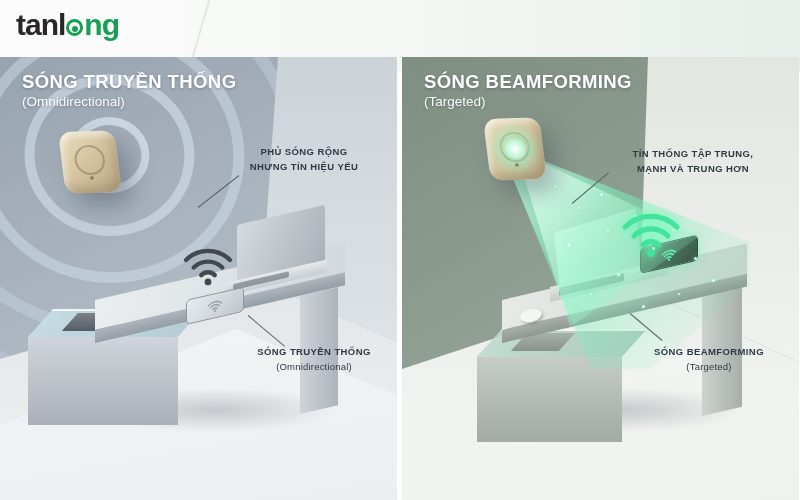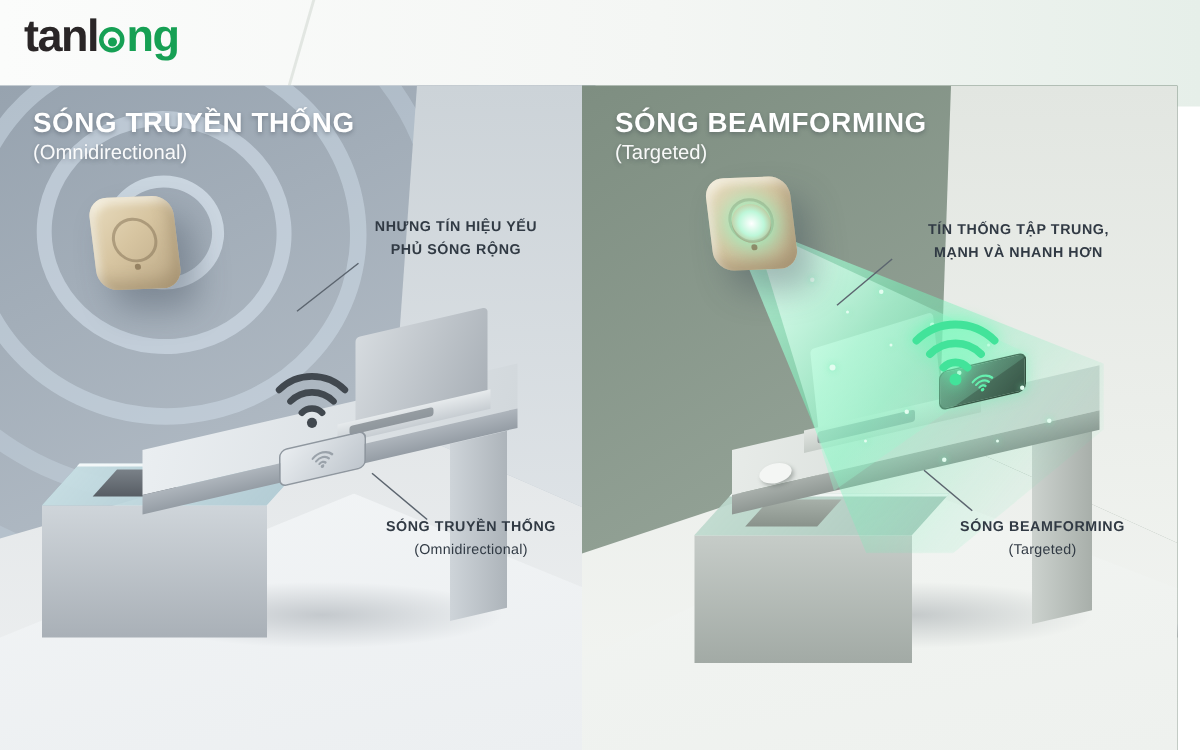--- a/index.html
+++ b/index.html
@@ -20,21 +20,21 @@
     width:6px; height:6px; background:#16a054; border-radius:50%; }
   .header-diag { position:absolute; left:200px; top:0; width:2px; height:57px;
     background:#d9ded9; transform:skewX(-16deg); opacity:.7; }
   .title { position:absolute; left:212px; right:6px; top:0; height:57px;
     display:flex; align-items:center; justify-content:center;
     font-size:20px; font-weight:700; color:#141417; letter-spacing:.1px; }
 
   
   .panel { position:absolute; top:57px; width:397px; height:443px; overflow:hidden;padding-left:28px; }
   .panel-left { left:0; background:#aab4be; }
-  .panel-right { left:388px; background:#8e9d91; }
+  .panel-right { left:402px; background:#8e9d91; }
   .abs { position:absolute; }
 
   
   .l-wall { inset:0; background:linear-gradient(155deg,#97a3af 0%,#aeb8c2 50%,#c2cad2 100%); }
   .l-wall-side { inset:0; clip-path:polygon(278px 0px,397px 0px,397px 285px,262px 226px);
     background:linear-gradient(180deg,#ccd3d8 0%,#e7ebee 100%); }
   .l-floor { inset:0; clip-path:polygon(0px 302px,262px 226px,397px 285px,397px 443px,0px 443px);
     background:linear-gradient(180deg,#d8dde0 0%,#eef0f1 100%); }
   .l-trim { left:255px; top:347px; width:155px; height:9px; transform:rotate(21deg);
     background:linear-gradient(180deg,#8b9199,#6e747b); border-radius:2px; }
@@ -211,22 +211,22 @@
 
     <div class="abs ap ap-l"></div>
 
     <div class="abs scene-head">
       <div class="scene-heading">SÓNG TRUYỀN THỐNG</div>
       <div class="scene-sub">(Omnidirectional)</div>
     </div>
 
     <div class="leader" style="left:198px;top:150px;width:52px;transform:rotate(-38deg);"></div>
     <div class="callout" style="left:230px;top:88px;width:148px;">
+      <div>PHỦ SÓNG RỘNG</div>
       <div>NHƯNG TÍN HIỆU YẾU</div>
-      <div>PHỦ SÓNG RỘNG</div>
     </div>
     <div class="leader" style="left:248px;top:258px;width:48px;transform:rotate(40deg);"></div>
     <div class="callout" style="left:230px;top:288px;width:168px;">
       <div>SÓNG TRUYỀN THỐNG</div>
       <div class="secondary">(Omnidirectional)</div>
     </div>
   </div>
 
   <div class="panel panel-right">
     <div class="abs r-wall"></div>
@@ -292,21 +292,21 @@
     </div>
 
     <div class="abs scene-head">
       <div class="scene-heading">SÓNG BEAMFORMING</div>
       <div class="scene-sub">(Targeted)</div>
     </div>
 
     <div class="leader" style="left:170px;top:146px;width:48px;transform:rotate(-40deg);"></div>
     <div class="callout" style="left:205px;top:90px;width:172px;">
       <div>TÍN THỐNG TẬP TRUNG,</div>
-      <div>MẠNH VÀ NHANH HƠN</div>
+      <div>MẠNH VÀ TRUNG HƠN</div>
     </div>
     <div class="leader" style="left:228px;top:256px;width:42px;transform:rotate(40deg);"></div>
     <div class="callout" style="left:222px;top:288px;width:170px;">
       <div>SÓNG BEAMFORMING</div>
       <div class="secondary">(Targeted)</div>
     </div>
   </div>
 
 </div>
 

